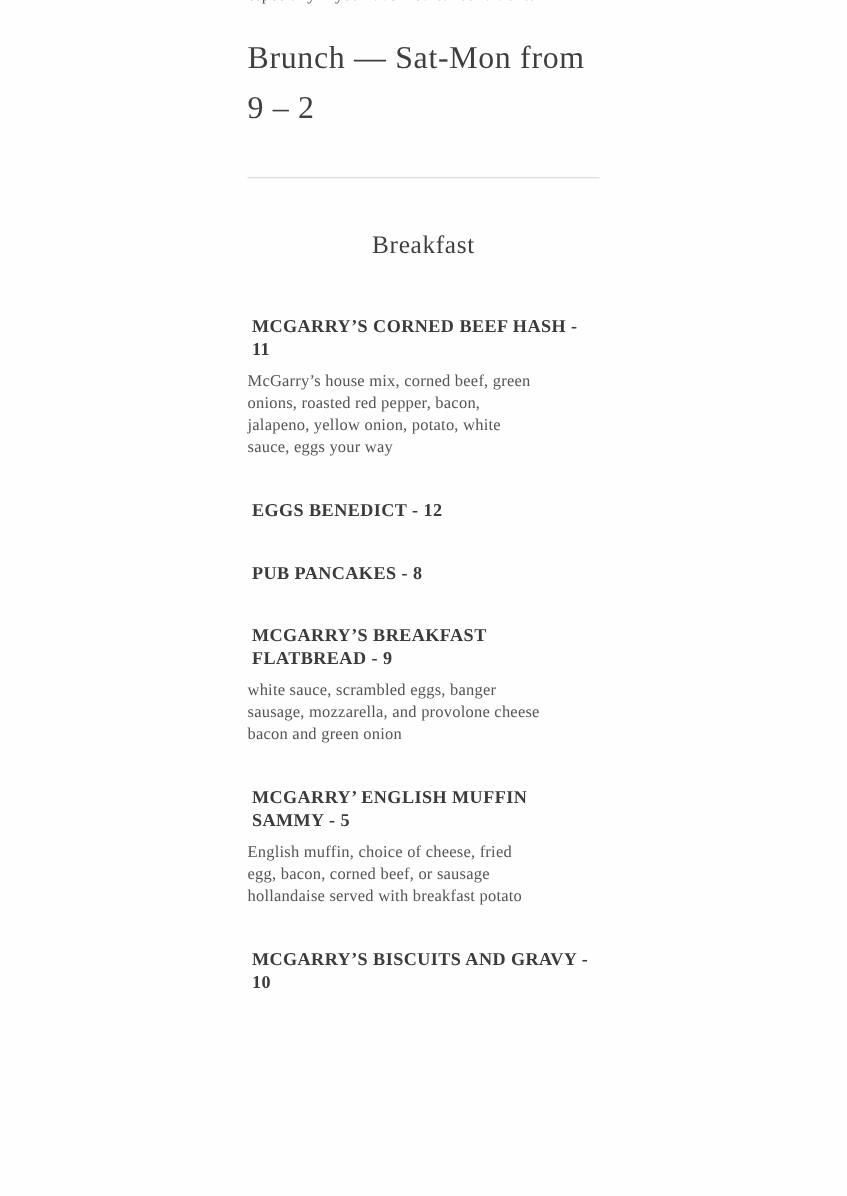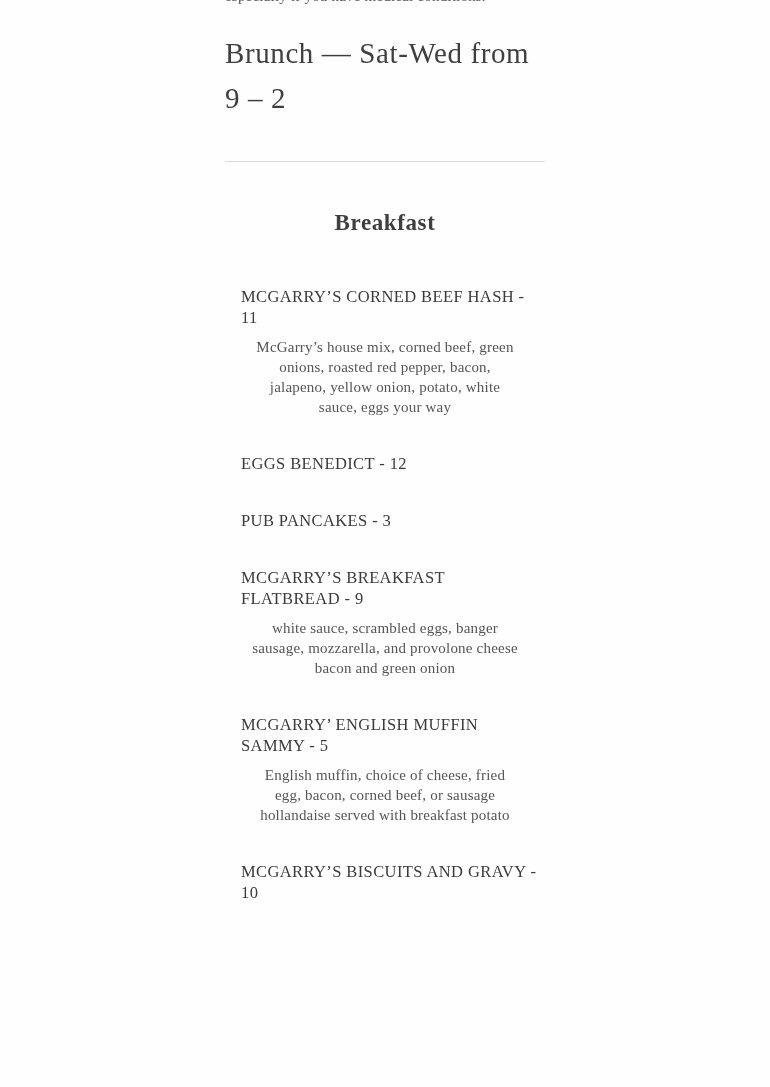--- a/index.html
+++ b/index.html
@@ -47,78 +47,77 @@
   .divider {
     border: none;
     border-top: 1px solid var(--divider-color, #d9d9d9);
     margin: 40px 0 0 0;
     height: 0;
   }
   .section-heading {
     margin: 48px 0 0 0;
     text-align: center;
     font-size: 23px;
-    font-weight: 700;
+    font-weight: 400;
     letter-spacing: 0.6px;
     color: var(--heading-color, #3f3f3f);
   }
   .menu-list {
     margin-top: 50px;
   }
   .menu-item {
     margin: 0 0 36px 0;
   }
   .item-title {
-    margin: 0 0 9px 16px;
+    margin: 0 0 9px 4px;
     font-size: 16.5px;
-    font-weight: 400;
+    font-weight: 700;
     line-height: 21px;
     letter-spacing: 0.4px;
     color: var(--title-color, #3b3b3b);
   }
   .item-desc {
     margin: 0;
     font-size: 15px;
     line-height: 20px;
     letter-spacing: 0.2px;
     color: var(--body-color, #555);
     white-space: pre-line;
-    text-align: center;
   }
 </style>
 </head>
 <body>
 
 <main class="content-column">
 
   <div class="top-clip">
     <span class="clipped-text">especially if you have medical conditions.</span>
   </div>
 
-  <h1 class="page-title">Brunch — Sat-Wed from 9 – 2</h1>
+  <h1 class="page-title">Brunch — Sat-Mon from 9 – 2</h1>
 
   <hr class="divider">
 
   <h2 class="section-heading">Breakfast</h2>
 
   <section class="menu-list">
   <article class="menu-item">
     <h3 class="item-title">MCGARRY’S CORNED BEEF HASH - 11</h3>
     <p class="item-desc">McGarry’s house mix, corned beef, green
 onions, roasted red pepper, bacon,
 jalapeno, yellow onion, potato, white
 sauce, eggs your way</p>
   </article>
 
   <article class="menu-item">
     <h3 class="item-title">EGGS BENEDICT - 12</h3>
   </article>
 
   <article class="menu-item">
-    <h3 class="item-title">PUB PANCAKES - 3</h3>
+    <h3 class="item-title">PUB PANCAKES - 8</h3>
   </article>
 
   <article class="menu-item">
     <h3 class="item-title">MCGARRY’S BREAKFAST FLATBREAD - 9</h3>
     <p class="item-desc">white sauce, scrambled eggs, banger
 sausage, mozzarella, and provolone cheese
 bacon and green onion</p>
   </article>
 
   <article class="menu-item">

